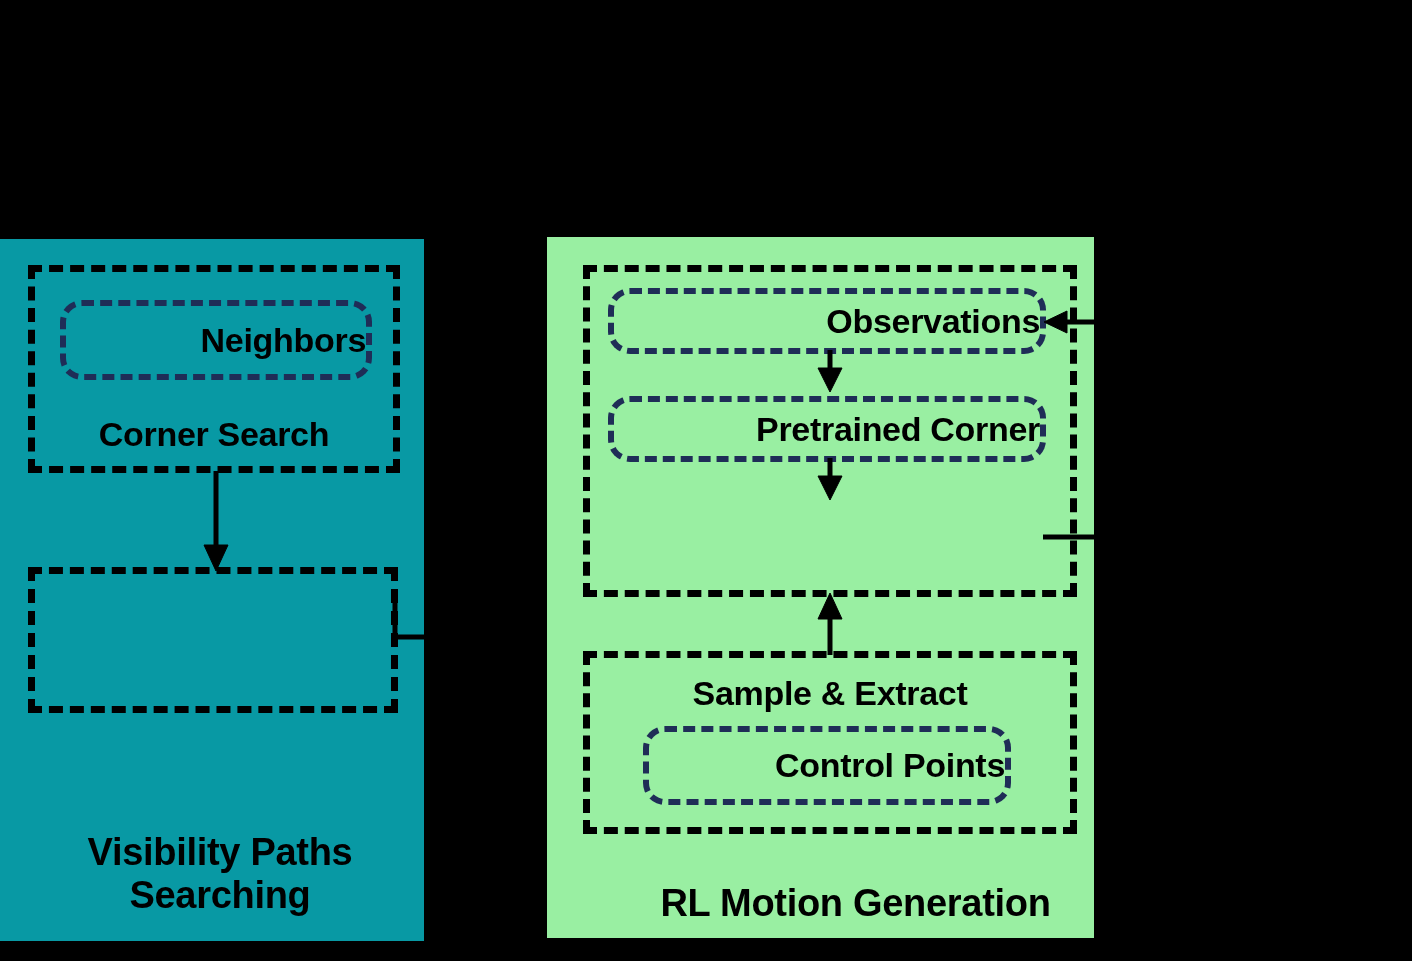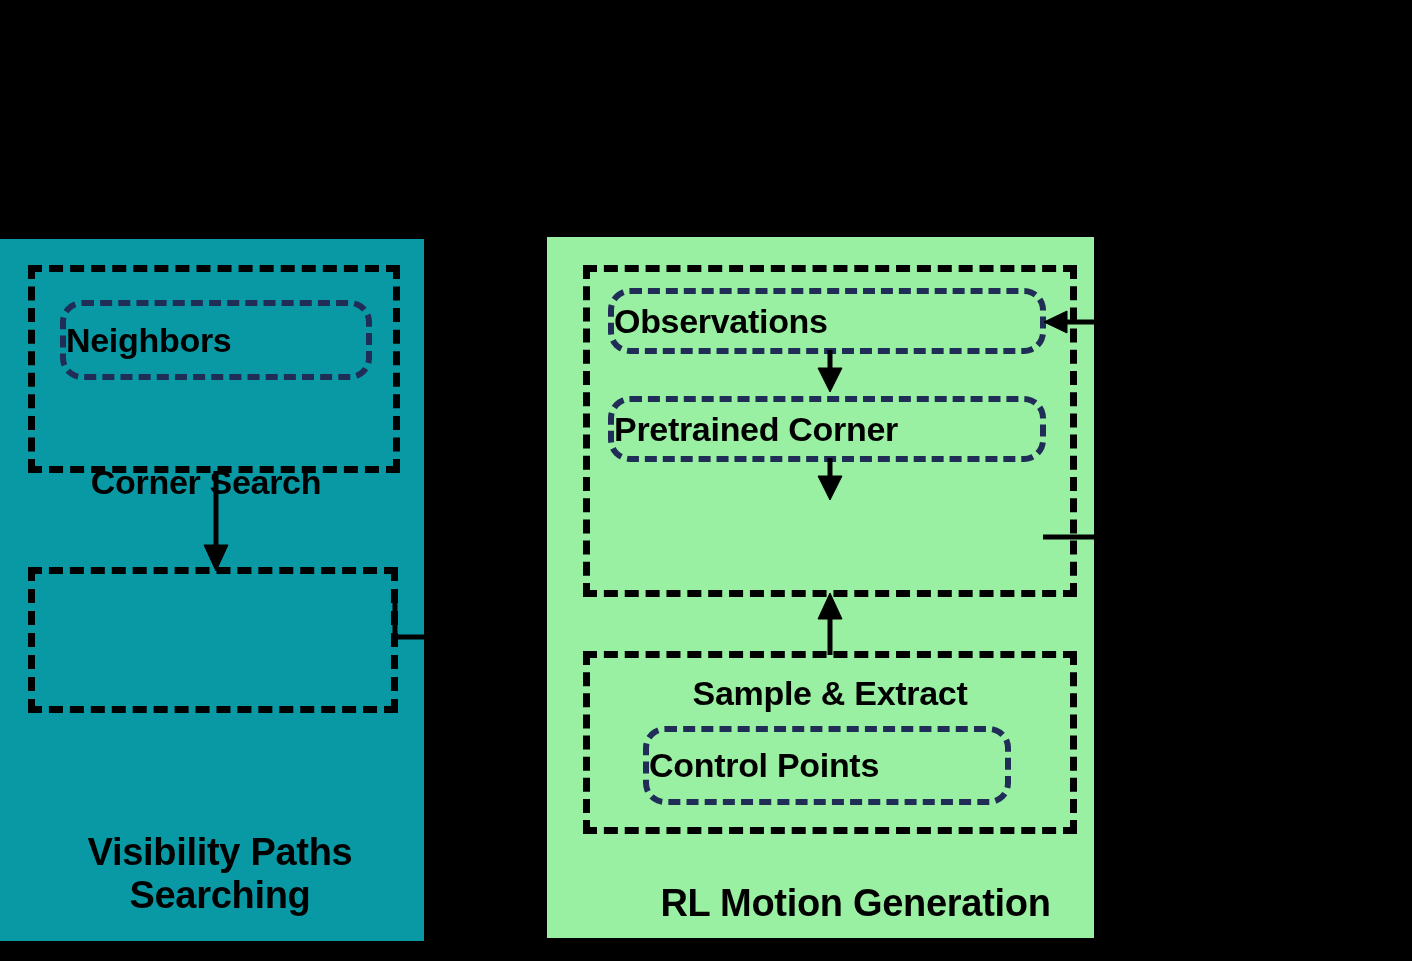--- a/index.html
+++ b/index.html
@@ -51,21 +51,21 @@
 
   
   .node-box {
     position: absolute;
     box-sizing: border-box;
     border: 6px dashed #1f2d57;
     border-radius: 22px;
     background: transparent;
     display: flex;
     align-items: center;
-    justify-content: flex-start;
+    justify-content: flex-end;
   }
 
   
   .lbl {
     color: #000000;
     font-weight: bold;
     font-family: "Liberation Sans", sans-serif;
     text-align: center;
     line-height: 1.12;
     white-space: pre-line;
@@ -111,21 +111,21 @@
 <div id="stage">
 
   <div class="panel" id="panel-visibility">
 
     <div class="group-box" style="left:28px; top:26px; width:372px; height:208px;"></div>
 
     <div class="node-box" style="left:60px; top:61px; width:312px; height:80px;">
       <span class="lbl node-lbl">Neighbors</span>
     </div>
 
-    <div class="group-lbl lbl" style="left:20px; top:176px; width:372px;margin-top:48px;">Corner Search</div>
+    <div class="group-lbl lbl" style="left:28px; top:176px; width:372px;">Corner Search</div>
 
     <svg class="conn" style="left:199px; top:230px; width:34px; height:104px;" viewBox="0 0 34 104">
       <line x1="17" y1="2" x2="17" y2="86" stroke-width="5"></line>
       <polygon points="17,102 5,76 29,76" fill="#000000" stroke="none"></polygon>
     </svg>
 
 
     <div class="group-box" style="left:28px; top:328px; width:370px; height:146px;"></div>
 
 

